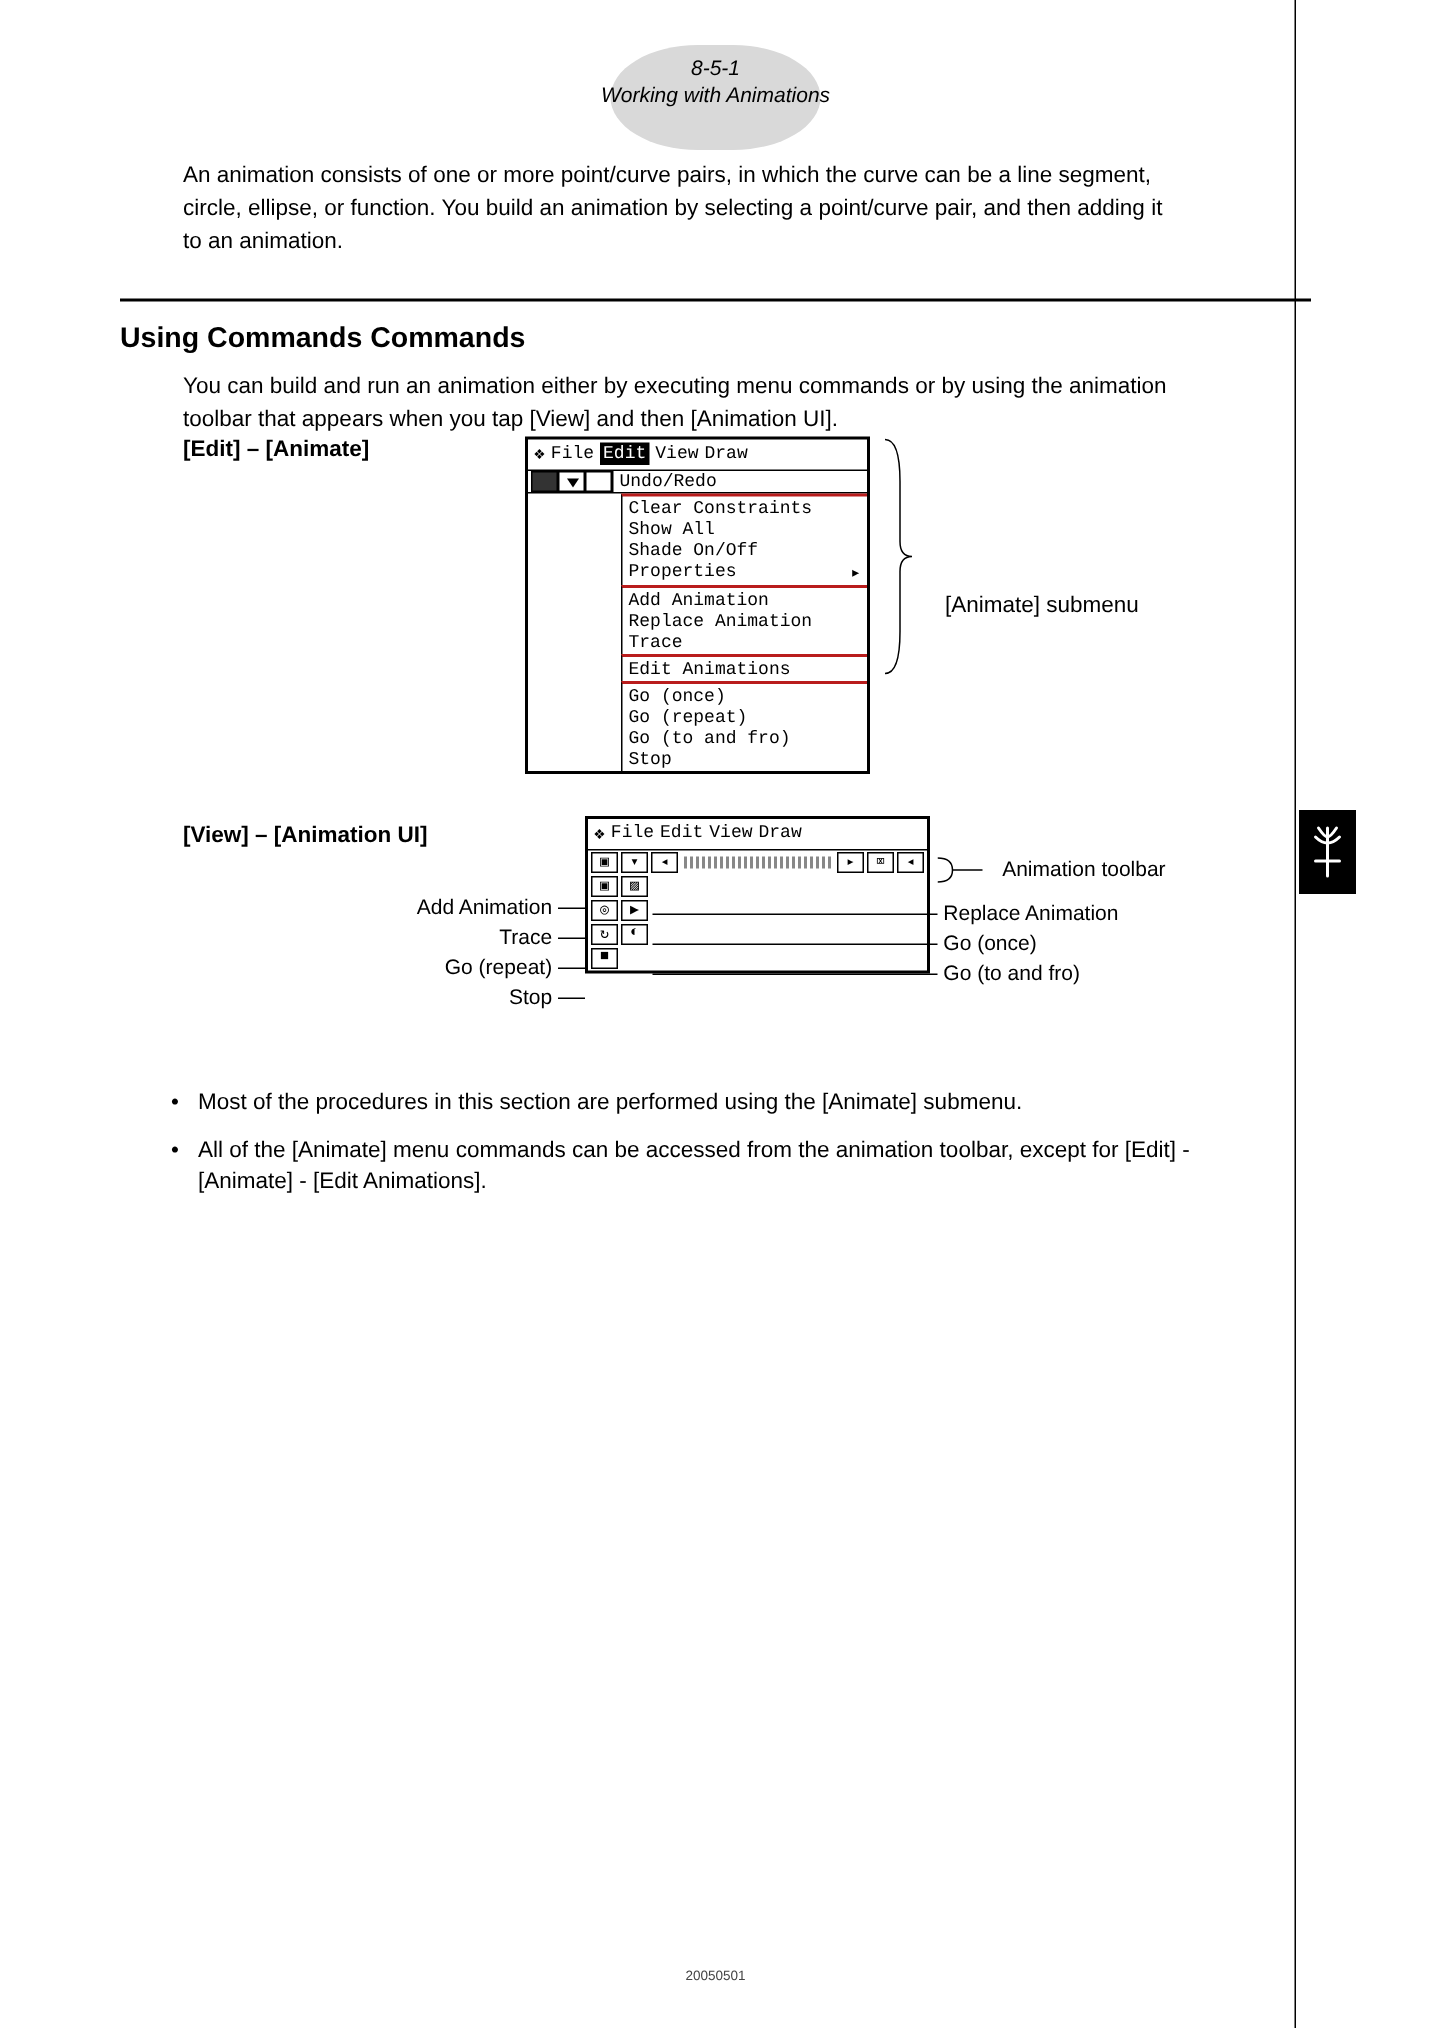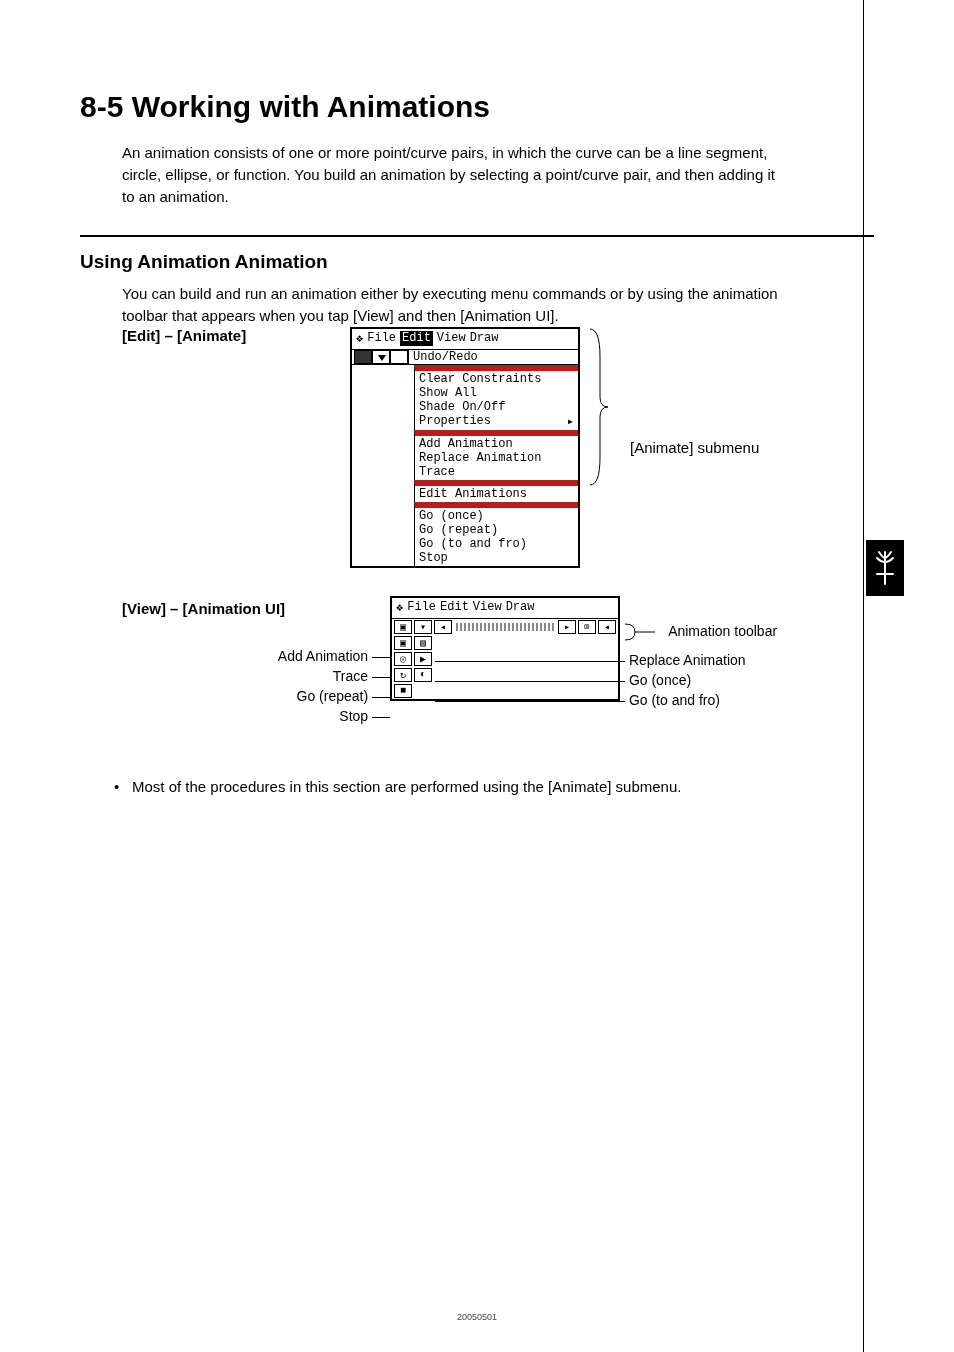--- a/index.html
+++ b/index.html
@@ -123,21 +123,21 @@
     position: relative;
   }
   .tool-row .tri::after {
     content: "";
     position: absolute; left: 5px; top: 4px;
     border-left: 4px solid transparent;
     border-right: 4px solid transparent;
     border-top: 6px solid #000;
   }
   .menu-block {
-    border-top: 6px solid #b91c1c;
+    border-top: 2px solid #b91c1c;
     padding: 1px 4px;
   }
   .menu-item {
     display: flex;
     justify-content: space-between;
     white-space: nowrap;
   }
   .brace-col {
     display: flex;
     align-items: center;
@@ -258,27 +258,32 @@
         <path d="M4 10 Q8 14 12 14"></path>
         <path d="M20 10 Q16 14 12 14"></path>
         <path d="M6 4 Q10 10 12 10"></path>
         <path d="M18 4 Q14 10 12 10"></path>
         <line x1="4" y1="26" x2="20" y2="26"></line>
         <line x1="12" y1="26" x2="12" y2="36"></line>
       </g>
     </svg>
   </div>
 
-
-  <h1 class="title">8-5  Working with Animations</h1>
+  <div class="header-badge">
+    <div class="header-text">
+      <span>8-5-1</span><br>
+      <span>Working with Animations</span>
+    </div>
+  </div>
+
   <p class="intro">An animation consists of one or more point/curve pairs, in which the curve can be a line segment, circle, ellipse, or function. You build an animation by selecting a point/curve pair, and then adding it to an animation.</p>
 
   <hr class="sep">
 
-  <h2 class="sub">Using Animation Animation</h2>
+  <h2 class="sub">Using Commands Commands</h2>
   <p class="sub-intro">You can build and run an animation either by executing menu commands or by using the animation toolbar that appears when you tap [View] and then [Animation UI].</p>
 
   <div class="diagram-row">
     <div class="left-col">
       <div class="label-bold">[Edit] – [Animate]</div>
     </div>
     <div class="screen">
       <div class="menubar">
         <span class="glyph">❖</span>
         <span>File</span>
@@ -412,16 +417,17 @@
     <div class="lead" style="left:160px; top:92px; text-align:right; width:150px;">
       <span>Go (repeat)</span>&nbsp;<span class="line" style="width:18px;"></span>
     </div>
     <div class="lead" style="left:160px; top:112px; text-align:right; width:150px;">
       <span>Stop</span>&nbsp;<span class="line" style="width:18px;"></span>
     </div>
   </div>
 
   <ul class="tips">
     <li>Most of the procedures in this section are performed using the [Animate] submenu.</li>
+    <li>All of the [Animate] menu commands can be accessed from the animation toolbar, except for [Edit] - [Animate] - [Edit Animations].</li>
   </ul>
 
   <div class="footer-num">20050501</div>
 </div>
 
 </body></html>

